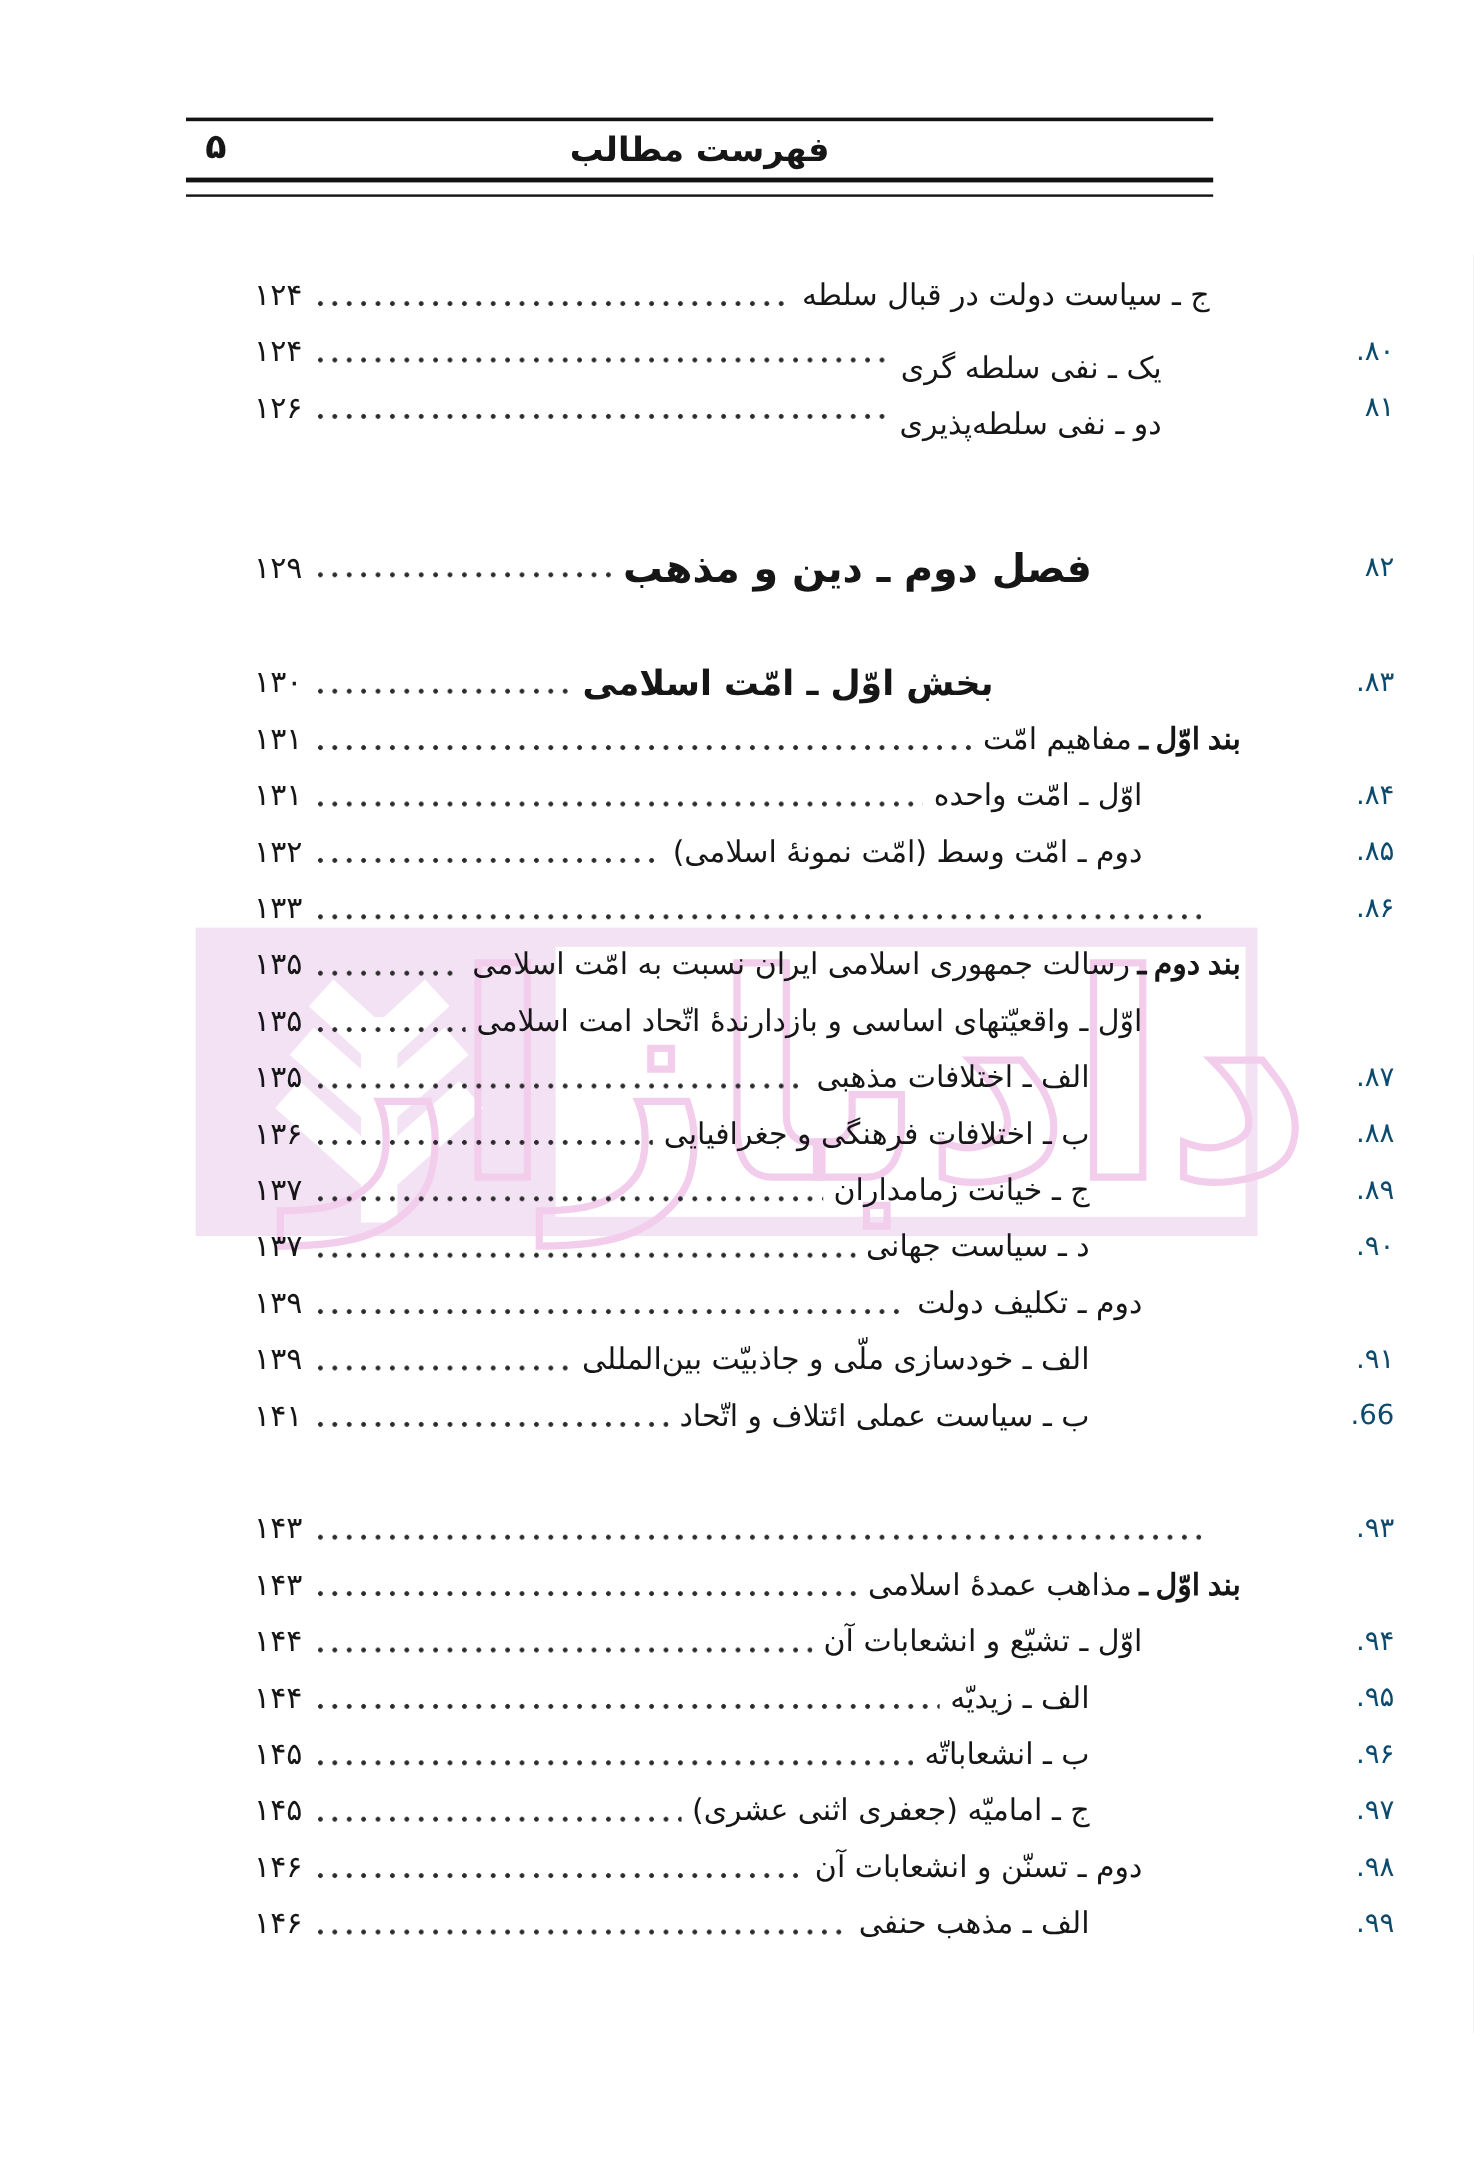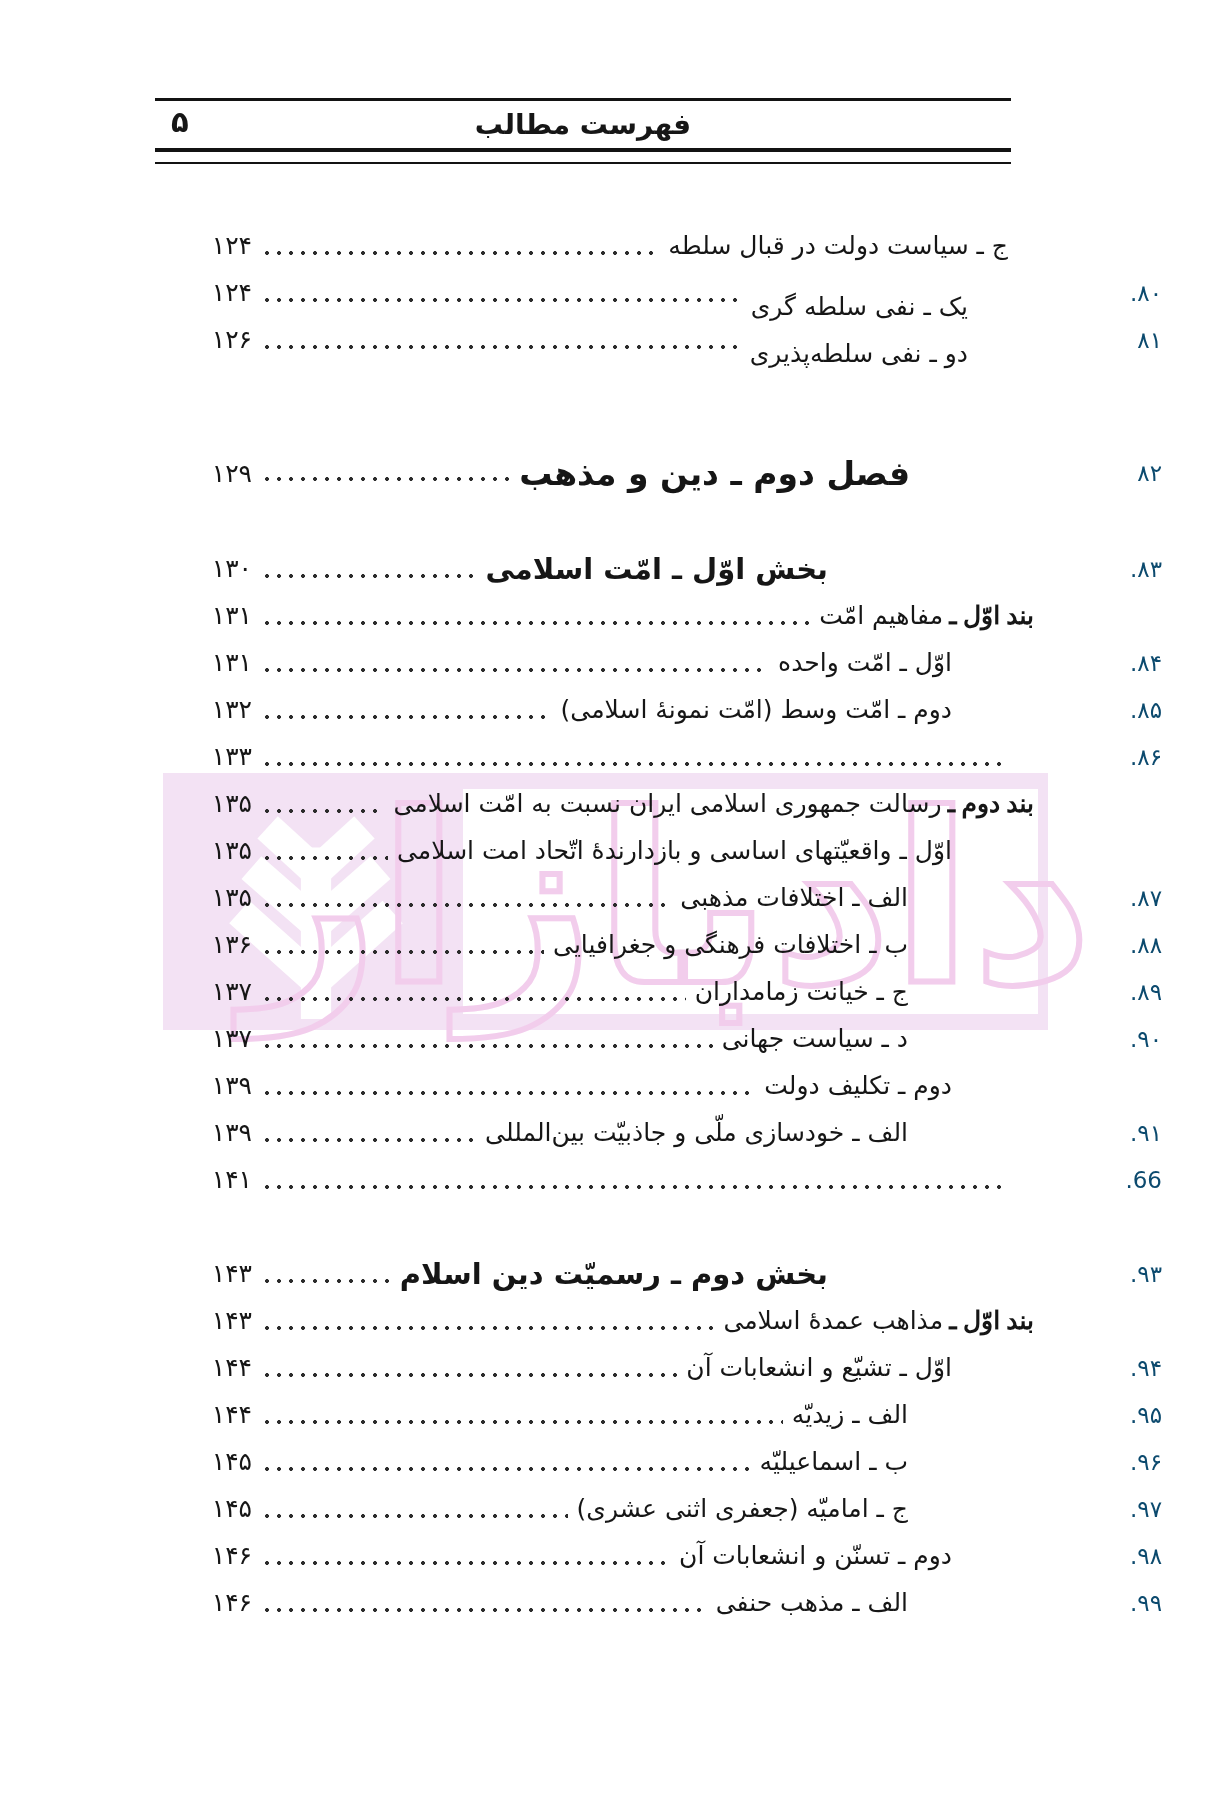--- a/index.html
+++ b/index.html
@@ -187,26 +187,26 @@
       <span class="pg">۱۳۹</span>
     </div>
       <div class="row letter">
       <span class="mnum">۹۱.</span>
       <span class="lbl"><span class="t">الف ـ خودسازی ملّی و جاذبیّت بین‌المللی</span></span>
       <span class="dots"></span>
       <span class="pg">۱۳۹</span>
     </div>
       <div class="row letter">
       <span class="mnum">66.</span>
+      <span class="lbl"><span class="t">ب ـ سیاست عملی ائتلاف و اتّحاد</span></span>
       <span class="dots"></span>
       <span class="pg">۱۴۱</span>
     </div>
       <div class="row section">
       <span class="mnum">۹۳.</span>
-      <span class="lbl"><span class="t">بخش دوم ـ رسمیّت دین اسلام</span></span>
       <span class="dots"></span>
       <span class="pg">۱۴۳</span>
     </div>
       <div class="row band">
 
       <span class="lbl"><span class="b">بند اوّل ـ </span><span class="t">مذاهب عمدهٔ اسلامی</span></span>
       <span class="dots"></span>
       <span class="pg">۱۴۳</span>
     </div>
       <div class="row num">
@@ -216,21 +216,21 @@
       <span class="pg">۱۴۴</span>
     </div>
       <div class="row letter">
       <span class="mnum">۹۵.</span>
       <span class="lbl"><span class="t">الف ـ زیدیّه</span></span>
       <span class="dots"></span>
       <span class="pg">۱۴۴</span>
     </div>
       <div class="row letter">
       <span class="mnum">۹۶.</span>
-      <span class="lbl"><span class="t">ب ـ اسماعیلیّه</span></span>
+      <span class="lbl"><span class="t">ب ـ انشعاباتّه</span></span>
       <span class="dots"></span>
       <span class="pg">۱۴۵</span>
     </div>
       <div class="row letter">
       <span class="mnum">۹۷.</span>
       <span class="lbl"><span class="t">ج ـ امامیّه (جعفری اثنی عشری)</span></span>
       <span class="dots"></span>
       <span class="pg">۱۴۵</span>
     </div>
       <div class="row num">

